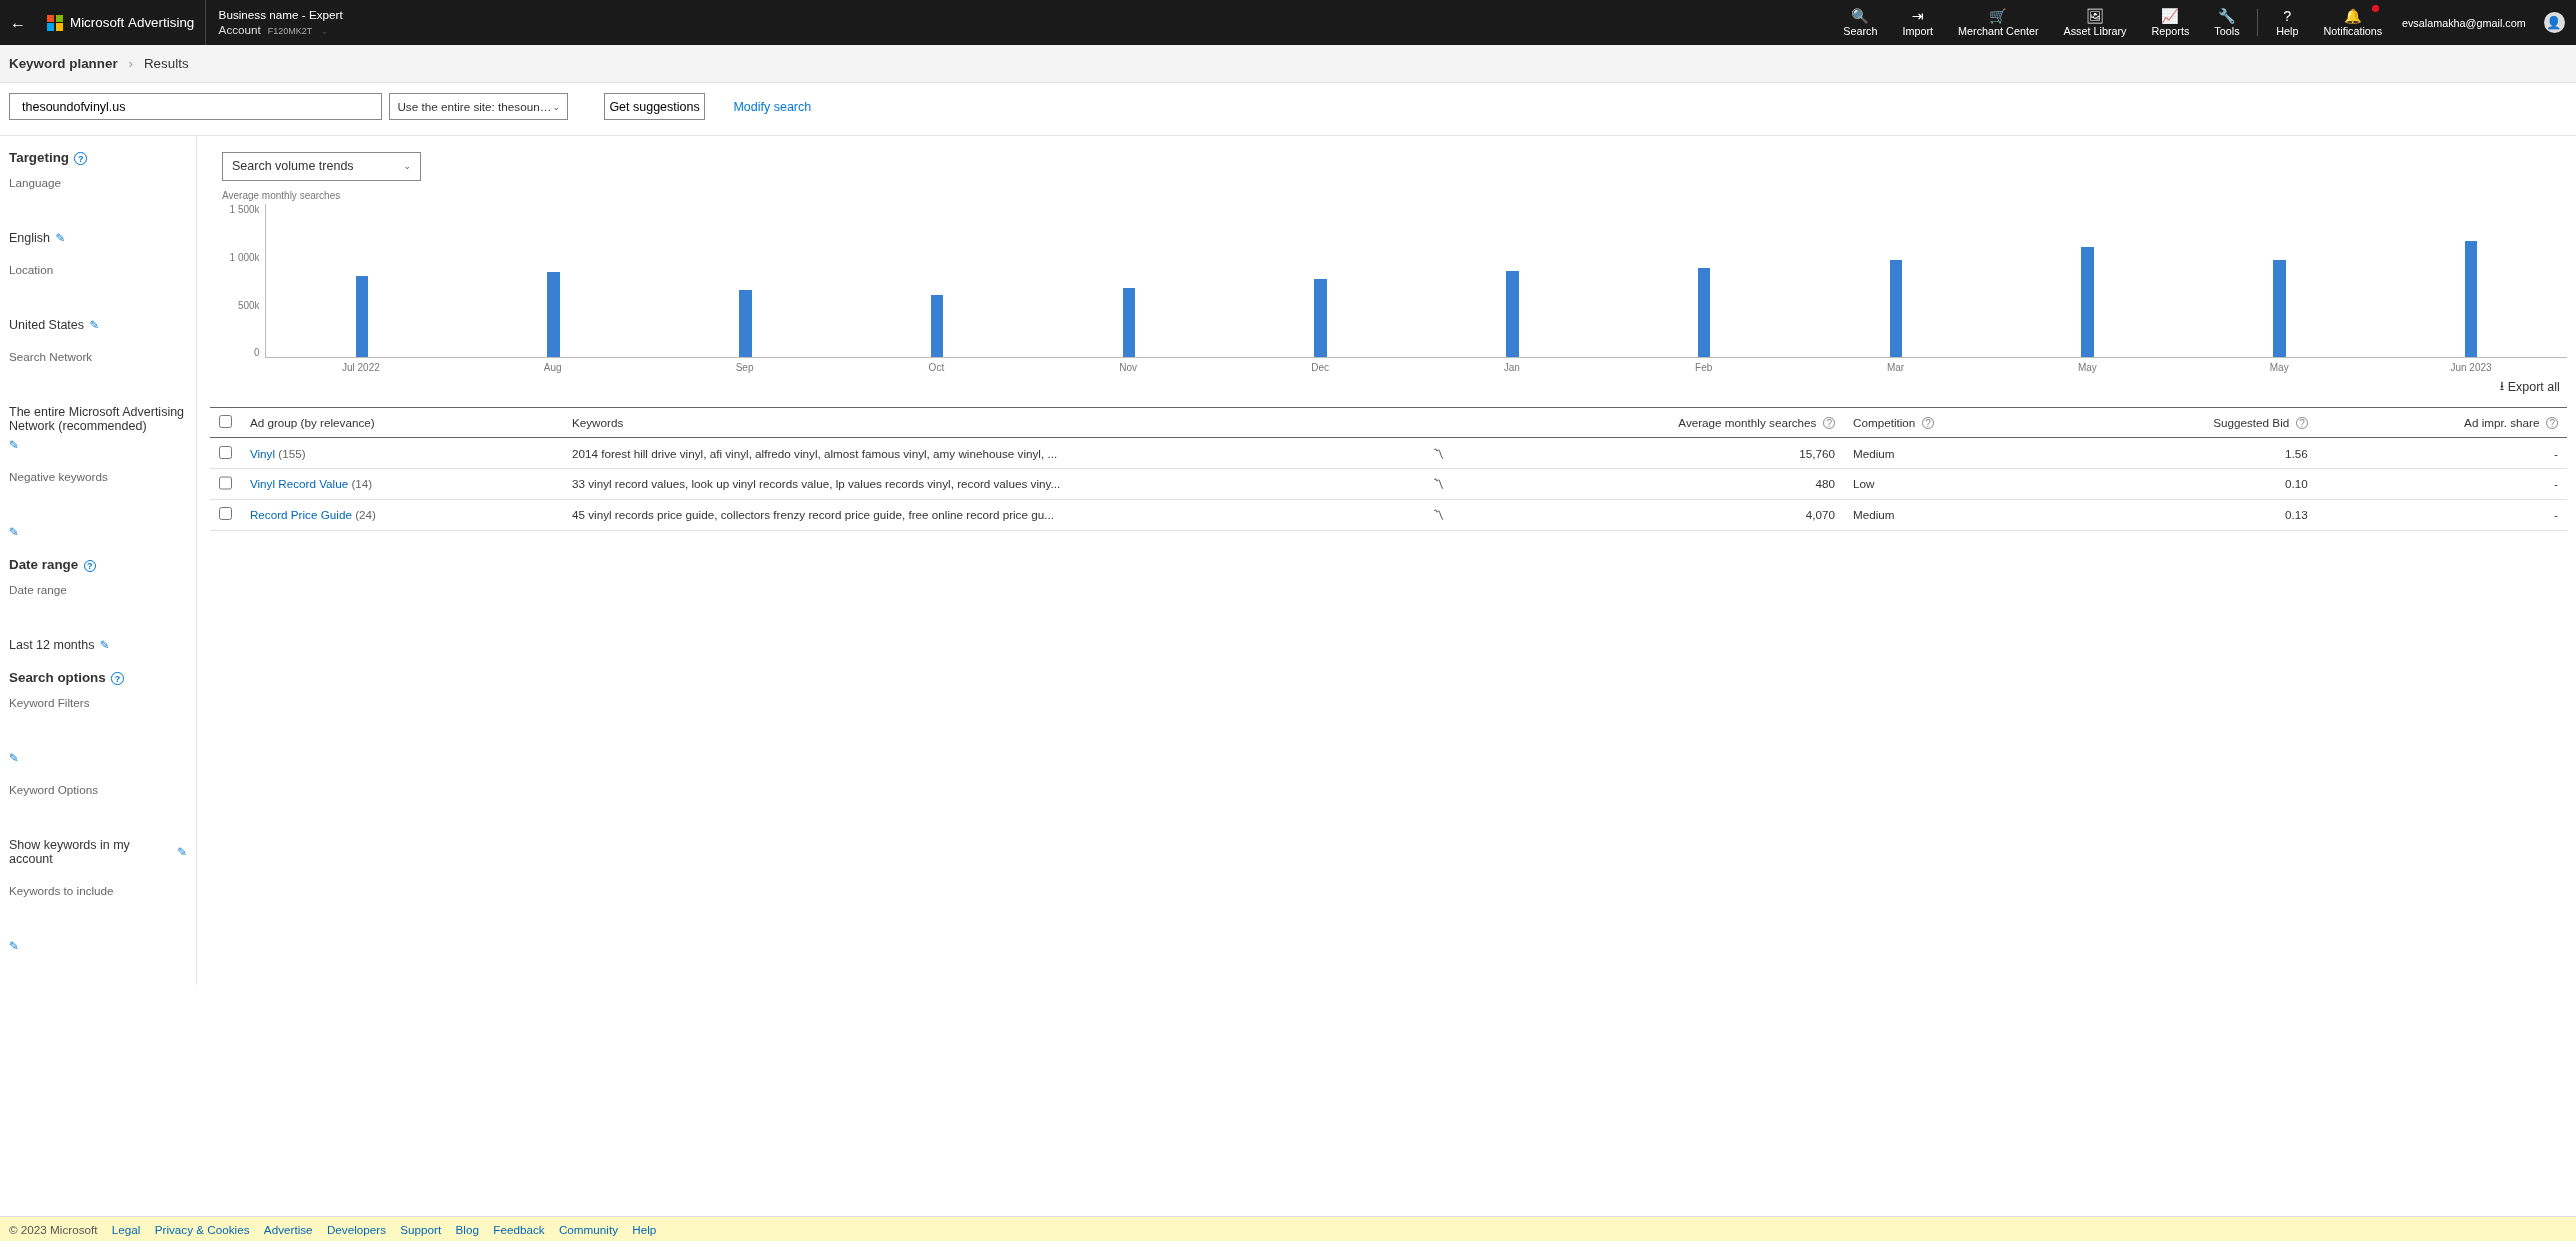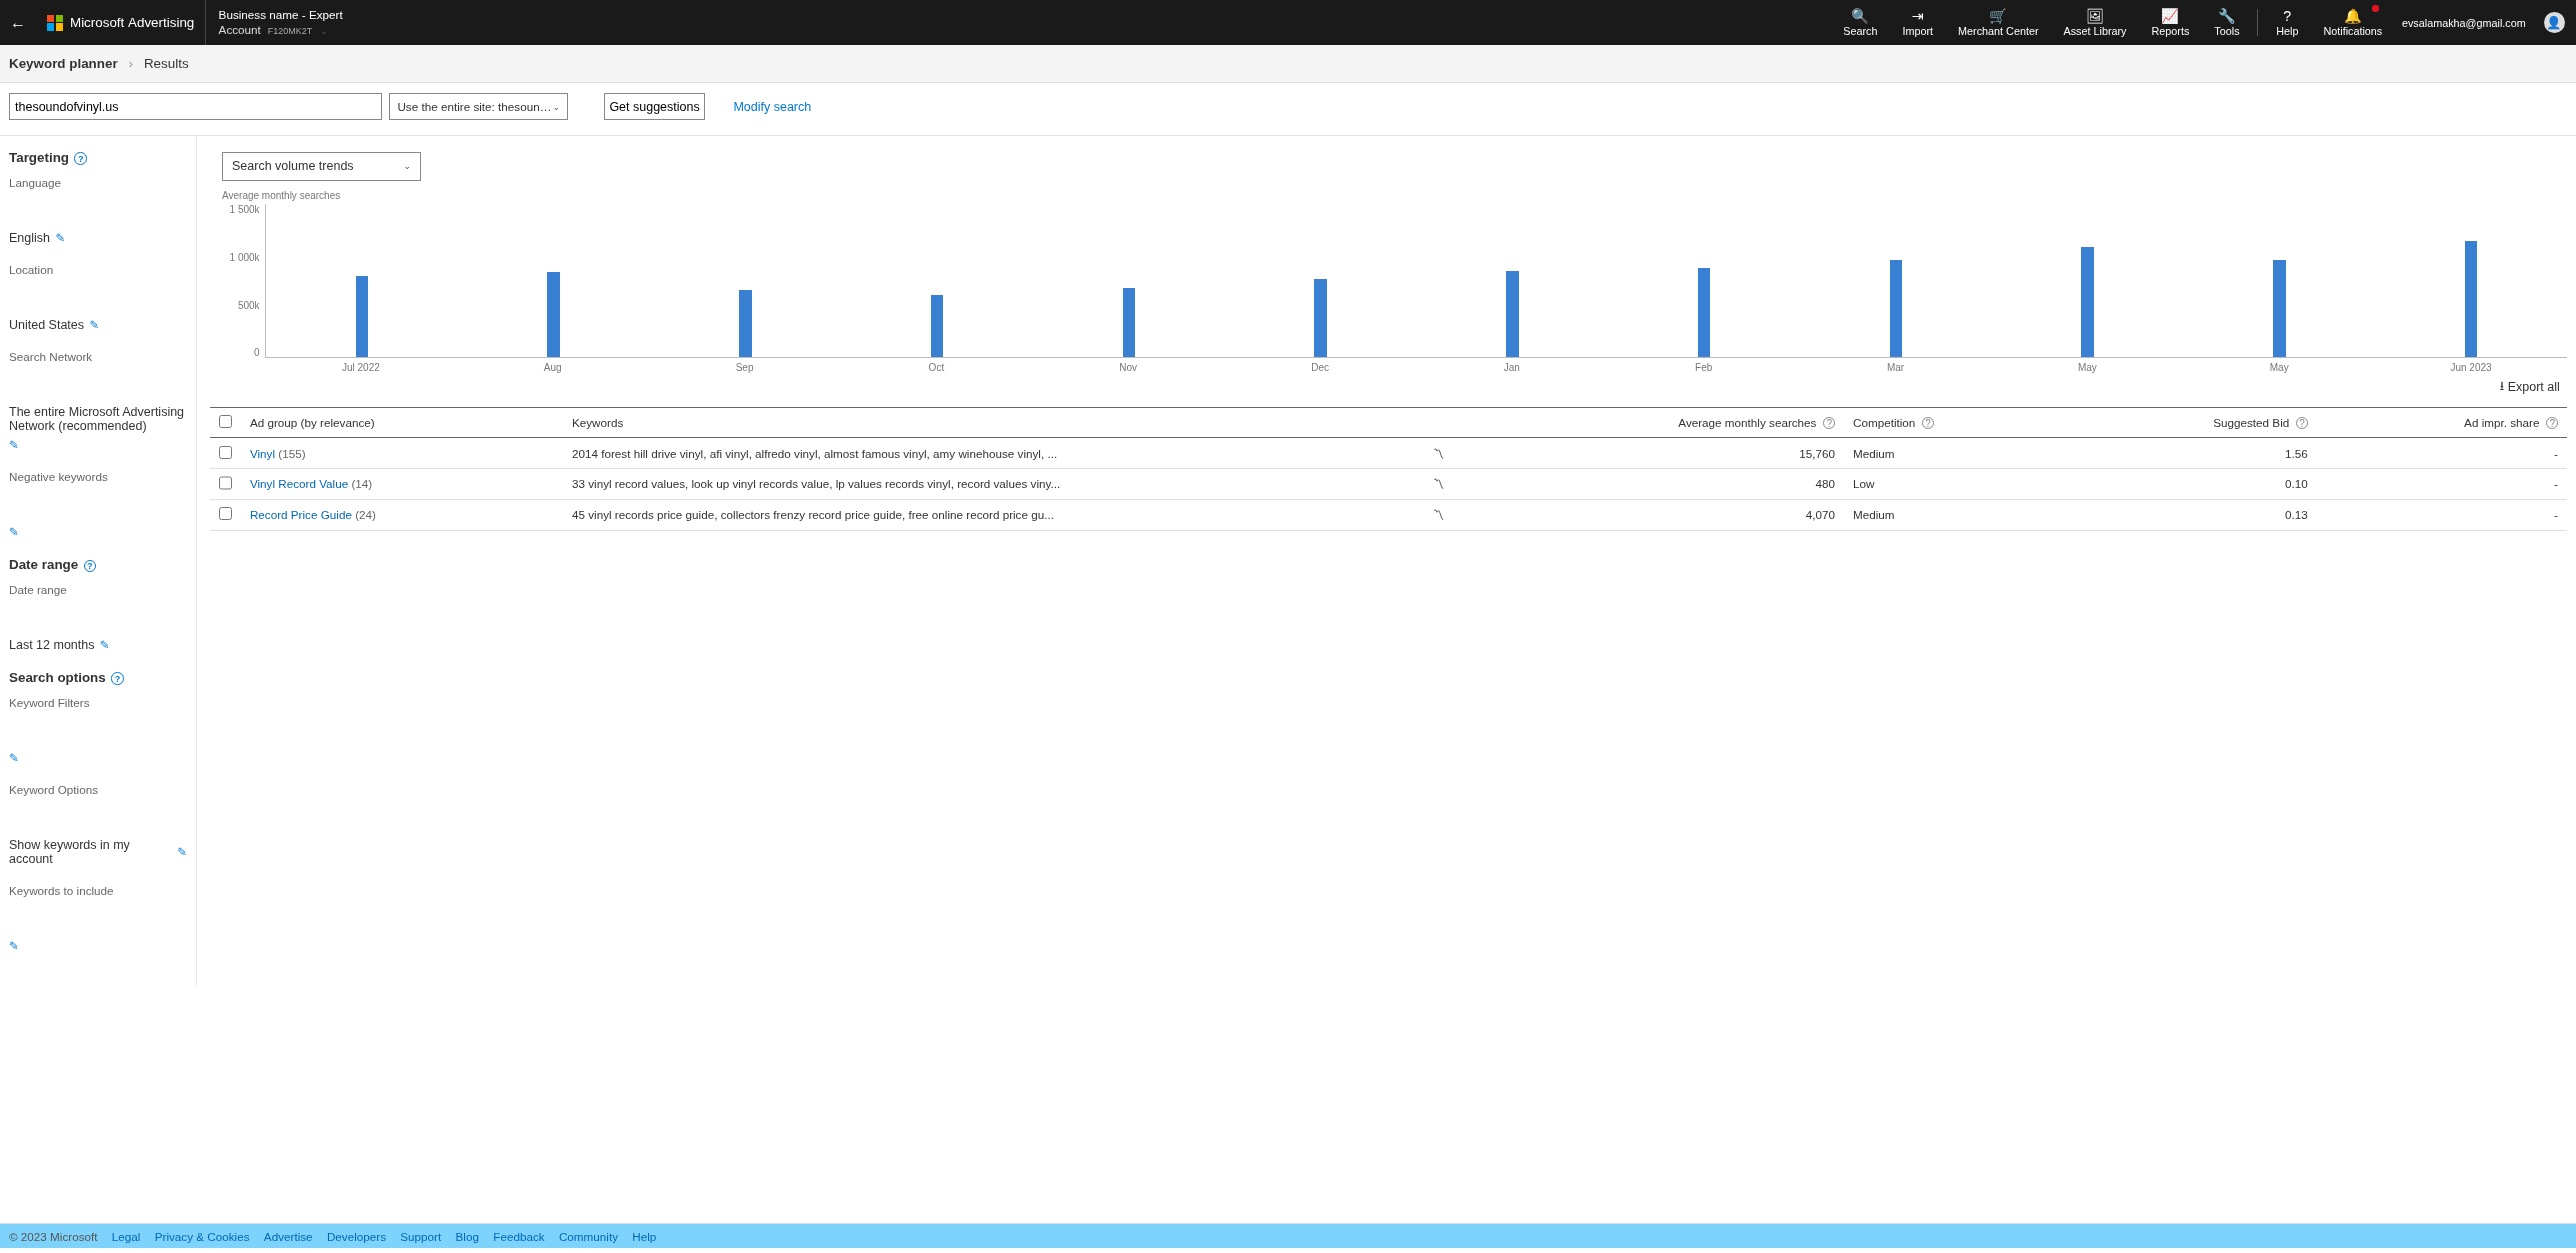--- a/index.html
+++ b/index.html
@@ -30,21 +30,21 @@
 
 
 .breadcrumb { background: #f4f4f4; padding: 10.8px 9px; font-size: 13.4px; border-bottom: 0.9px solid #e0e0e0; }
 .breadcrumb .sep { color: #999; margin: 0 7.2px; }
 .breadcrumb .crumb-main { font-weight: 600; }
 
 
 .landing-row { padding: 10.8px 9px 14.3px; border-bottom: 0.9px solid #e5e5e5; }
 .landing-row h4 { font-size: 13.4px; font-weight: 600; margin-bottom: 7.2px; }
 .landing-row .controls { display: flex; gap: 7.2px; align-items: center; }
-.landing-row input.url { width: 373px; height: 27px; border: 0.9px solid #888; padding: 0 5px; font-size: 12.5px; }
+.landing-row input.url { width: 373px; height: 27px; border: 0.9px solid #888; padding: 0 12px; font-size: 12.5px; }
 .landing-row .site-dd { width: 179px; height: 27px; border: 0.9px solid #888; display: flex; align-items: center; padding: 0 7.2px; justify-content: space-between; cursor: pointer; font-size: 11.7px; white-space: nowrap; overflow: hidden; }
 .landing-row .get-btn { height: 27px; padding: 0 4px; border: 0.9px solid #888; background: #fff; cursor: pointer; margin-left: 29px; font-size: 12.5px; }
 .landing-row .modify { color: #0078d4; margin-left: 21.5px; cursor: pointer; font-size: 12.5px; }
 
 
 .main { display: flex; }
 .sidebar { width: 197px; border-right: 0.9px solid #e5e5e5; padding: 14.3px 9px; font-size: 12.5px; }
 .sidebar h5 { font-weight: 600; font-size: 13.4px; margin-bottom: 10.8px; display: flex; align-items: flex-end; gap: 5.4px; }
 .sidebar .group { margin-bottom: 18px; }
 .sidebar .label { color: #666; font-size: 11.7px; margin-bottom: 1.8px; }
@@ -82,21 +82,21 @@
 table.results th.right, table.results td.right { text-align: right; }
 table.results td { padding: 7.2px 9px; border-bottom: 0.9px solid #e0e0e0; }
 table.results td .link { color: #0067b8; cursor: pointer; }
 table.results td .count { color: #666; }
 table.results .chk { width: 27px; text-align: center; }
 table.results input[type=checkbox] { width: 13.4px; height: 13.4px; }
 .trend-icon { color: #555; cursor: pointer; }
 .info-sm { color:#888; font-size:10px; border:0.9px solid #888; border-radius:50%; width:11.7px;height:11.7px;display:inline-flex;align-items:center;justify-content:center; margin-left:3.6px;}
 
 
-.footer { position: fixed; bottom: 5px; left:0; right:0; background: #7dd3fc; padding: 5.4px 9px; font-size: 11.7px; display: flex; gap: 14.3px; border-top:0.9px solid #ddd;text-align:right;}
+.footer { position: fixed; bottom: 12px; left:0; right:0; background: #fef9c3; padding: 5.4px 9px; font-size: 11.7px; display: flex; gap: 14.3px; border-top:0.9px solid #ddd;text-align:right;}
 .footer a { color: #0067b8; cursor: pointer; }
 .footer .copy { color: #555; }
 
 .chev { font-size:9px; color:#555;}
 .kw-cell { max-width: 385px; white-space: nowrap; overflow: hidden; text-overflow: ellipsis; }
 </style>
 </head>
 <body>
 
 <div class="topbar">

